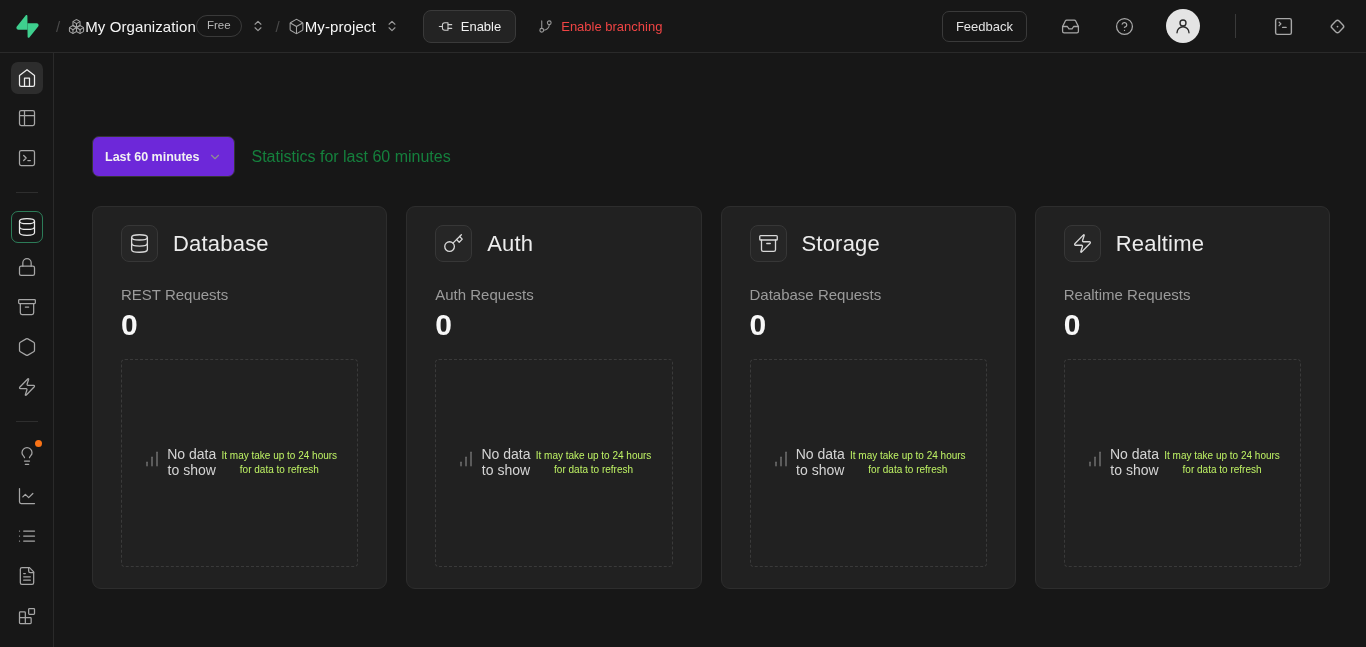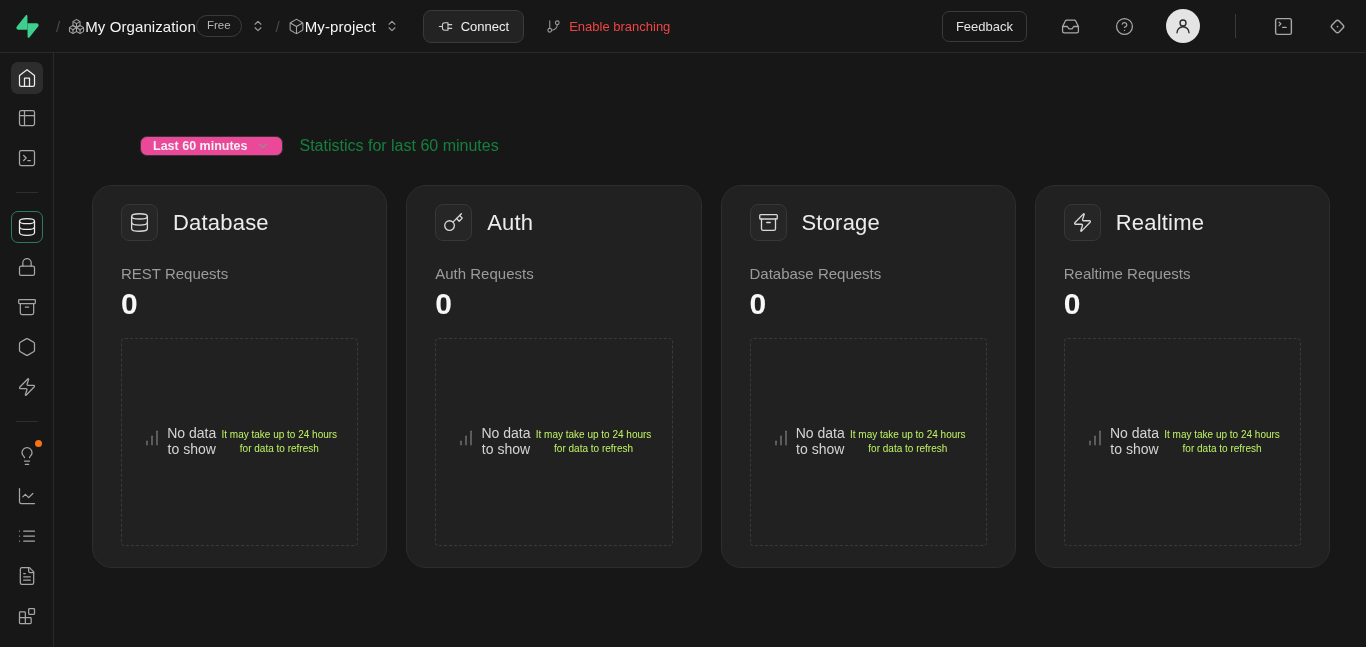--- a/index.html
+++ b/index.html
@@ -42,26 +42,26 @@
   .sidebar{position:absolute; top:53px; left:0; width:54px; bottom:0; border-right:1px solid var(--border); display:flex; flex-direction:column; align-items:center; padding-top:9px; gap:8px; background:var(--background);}
   .sb-item{position:relative; width:32px; height:32px; min-height:32px; border-radius:7px; display:flex; align-items:center; justify-content:center; color:#a6a6a6; border:1px solid transparent;}
   .sb-item.active{background:#2d2d2d; color:#ececec;}
   .sb-item.selected{border-color:rgba(62,207,142,.55); color:#ececec;}
   .sb-divider{width:22px; height:1px; min-height:1px; background:#2e2e2e; margin:10px 0;}
   .notif-dot{position:absolute; top:-1px; right:0; width:7px; height:7px; border-radius:50%; background:var(--notification-orange);}
 
   
   .content{position:absolute; left:54px; top:53px; right:0; bottom:0; padding:83px 36px 0 38px; background:var(--background);}
   .filter-row{display:flex; align-items:center; gap:16px; margin-bottom:29px;}
-  .time-filter{height:20px; padding:0 12px; display:inline-flex; align-items:center; gap:9px; background:#ec4899; border:1px solid #353535; border-radius:7px; font-size:12.5px; font-weight:700; color:#f2f2f2;margin-left:48px;}
+  .time-filter{height:41px; padding:0 12px; display:inline-flex; align-items:center; gap:9px; background:#6d28d9; border:1px solid #353535; border-radius:7px; font-size:12.5px; font-weight:700; color:#f2f2f2;}
   .time-filter .chev{color:#8f8f8f; display:flex;}
   .stats-text{font-size:16px; color:#15803d;}
 
   .cards-row{display:flex; gap:19px;}
-  .card{flex:1; height:383px; background:var(--card-background); border:1px solid #2d2d2d; border-radius:20px; padding:18px 28px 21px; display:flex; flex-direction:column;}
+  .card{flex:1; height:383px; background:var(--card-background); border:1px solid #2d2d2d; border-radius:9px; padding:18px 28px 21px; display:flex; flex-direction:column;}
   .card-head{display:flex; align-items:center; gap:15px; margin-bottom:24px;}
   .icon-box{width:37px; height:37px; border-radius:8px; background:#262626; border:1px solid #373737; display:flex; align-items:center; justify-content:center; color:#d9d9d9;}
   .card-title{font-size:22px; font-weight:500; color:#ececec; letter-spacing:.2px;}
   .metric-label{font-size:15px; color:var(--text-muted); margin-bottom:7px;}
   .metric-value{font-size:30px; font-weight:600; color:#f7f7f7; line-height:1; margin-bottom:19px;}
   .empty-box{flex:1; border:1px dashed #3a3a3a; border-radius:4px; display:flex; flex-direction:row; align-items:center; justify-content:center; text-align:center; padding:0 20px;}
   .empty-icon{color:#6f6f6f; margin-bottom:9px;}
   .empty-title{font-size:14px; color:#d4d4d4; margin-bottom:3px;}
   .empty-sub{font-size:10px; color:#bef264; line-height:1.36; max-width:238px;}
 </style>
@@ -128,21 +128,21 @@
       </button>
       <button class="btn connect-btn">
         <span class="btn-icon rot90">
           <svg viewBox="0 0 24 24" width="15" height="15" fill="none" stroke="currentColor" stroke-width="1.7" stroke-linecap="round" stroke-linejoin="round">
               <path d="M12 22v-5"></path>
               <path d="M9 8V2"></path>
               <path d="M15 8V2"></path>
               <path d="M18 8v5a4 4 0 0 1-4 4h-4a4 4 0 0 1-4-4V8Z"></path>
             </svg>
         </span>
-        <span>Connect</span>
+        <span>Enable</span>
       </button>
       <button class="btn branch-btn">
         <span class="btn-icon">
           <svg viewBox="0 0 24 24" width="15" height="15" fill="none" stroke="currentColor" stroke-width="1.7" stroke-linecap="round" stroke-linejoin="round">
               <line x1="6" x2="6" y1="3" y2="15"></line>
               <circle cx="18" cy="6" r="3"></circle>
               <circle cx="6" cy="18" r="3"></circle>
               <path d="M18 9a9 9 0 0 1-9 9"></path>
             </svg>
         </span>

